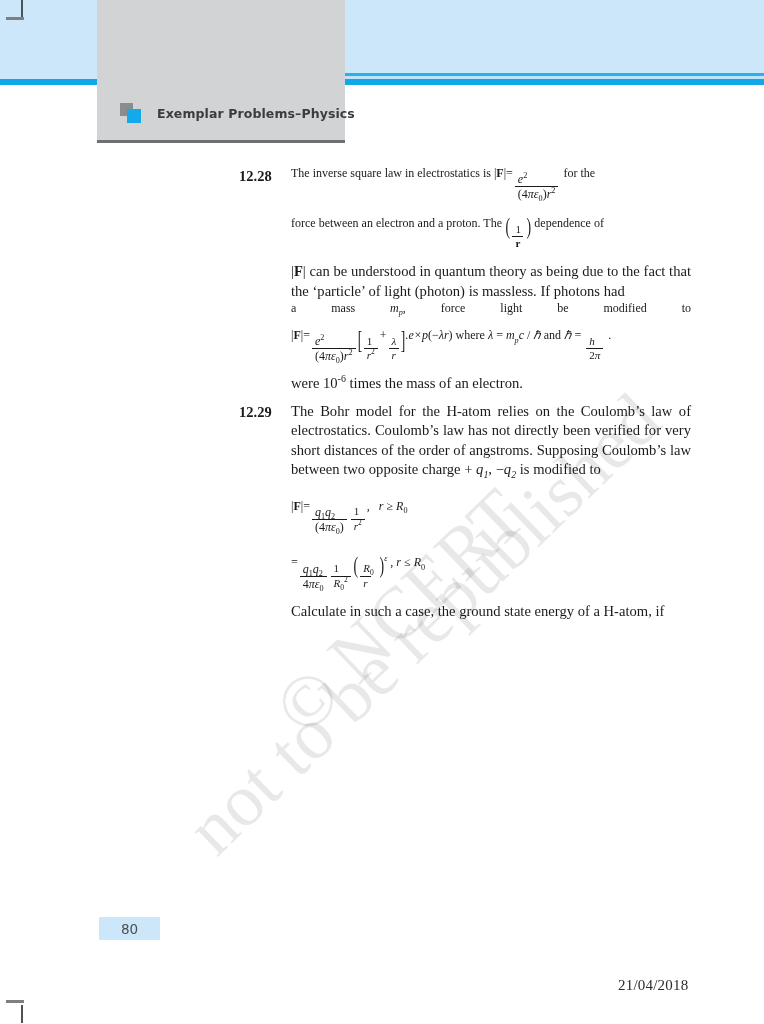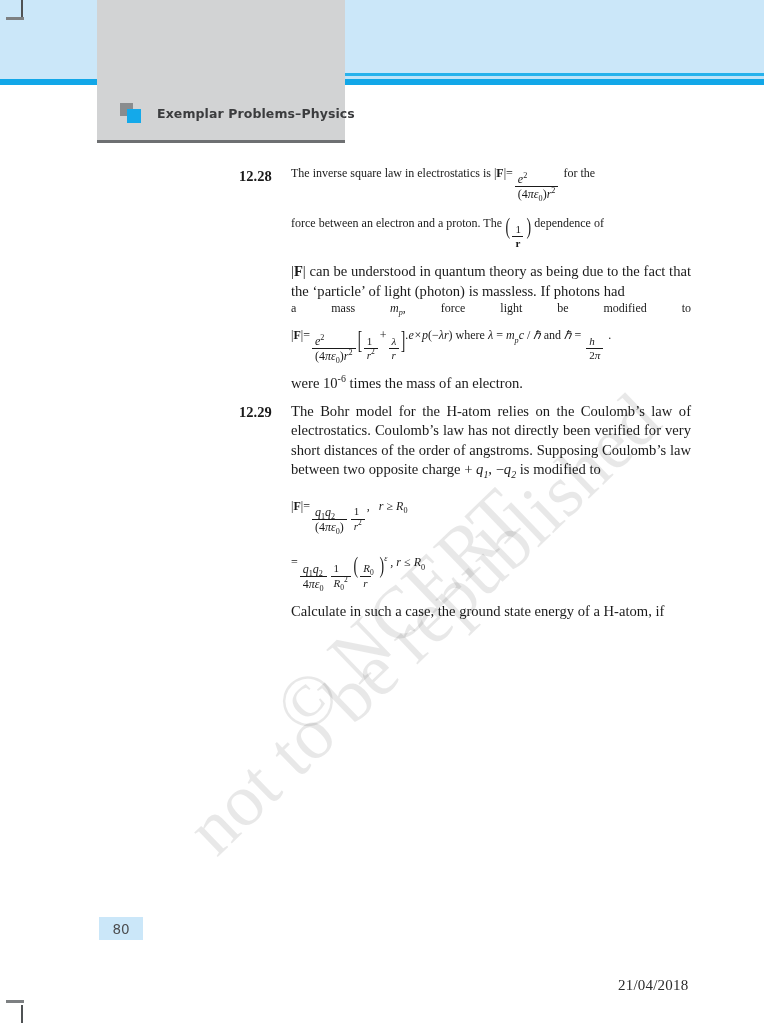--- a/index.html
+++ b/index.html
@@ -251,21 +251,21 @@
     margin: 0;
     white-space: nowrap;
   }
   .eq-indent { padding-left: 0px; }
 
   
   .page-num {
     position: absolute;
     left: 99px;
     top: 917px;
-    width: 44px;
+    width: 61px;
     height: 23px;
     background: #cbe7f9;
     display: flex;
     align-items: center;
     justify-content: center;
     font-family: "DejaVu Sans", sans-serif;
     font-size: 13.5px;
     color: #4c4d4f;
   }
   .date-stamp {

